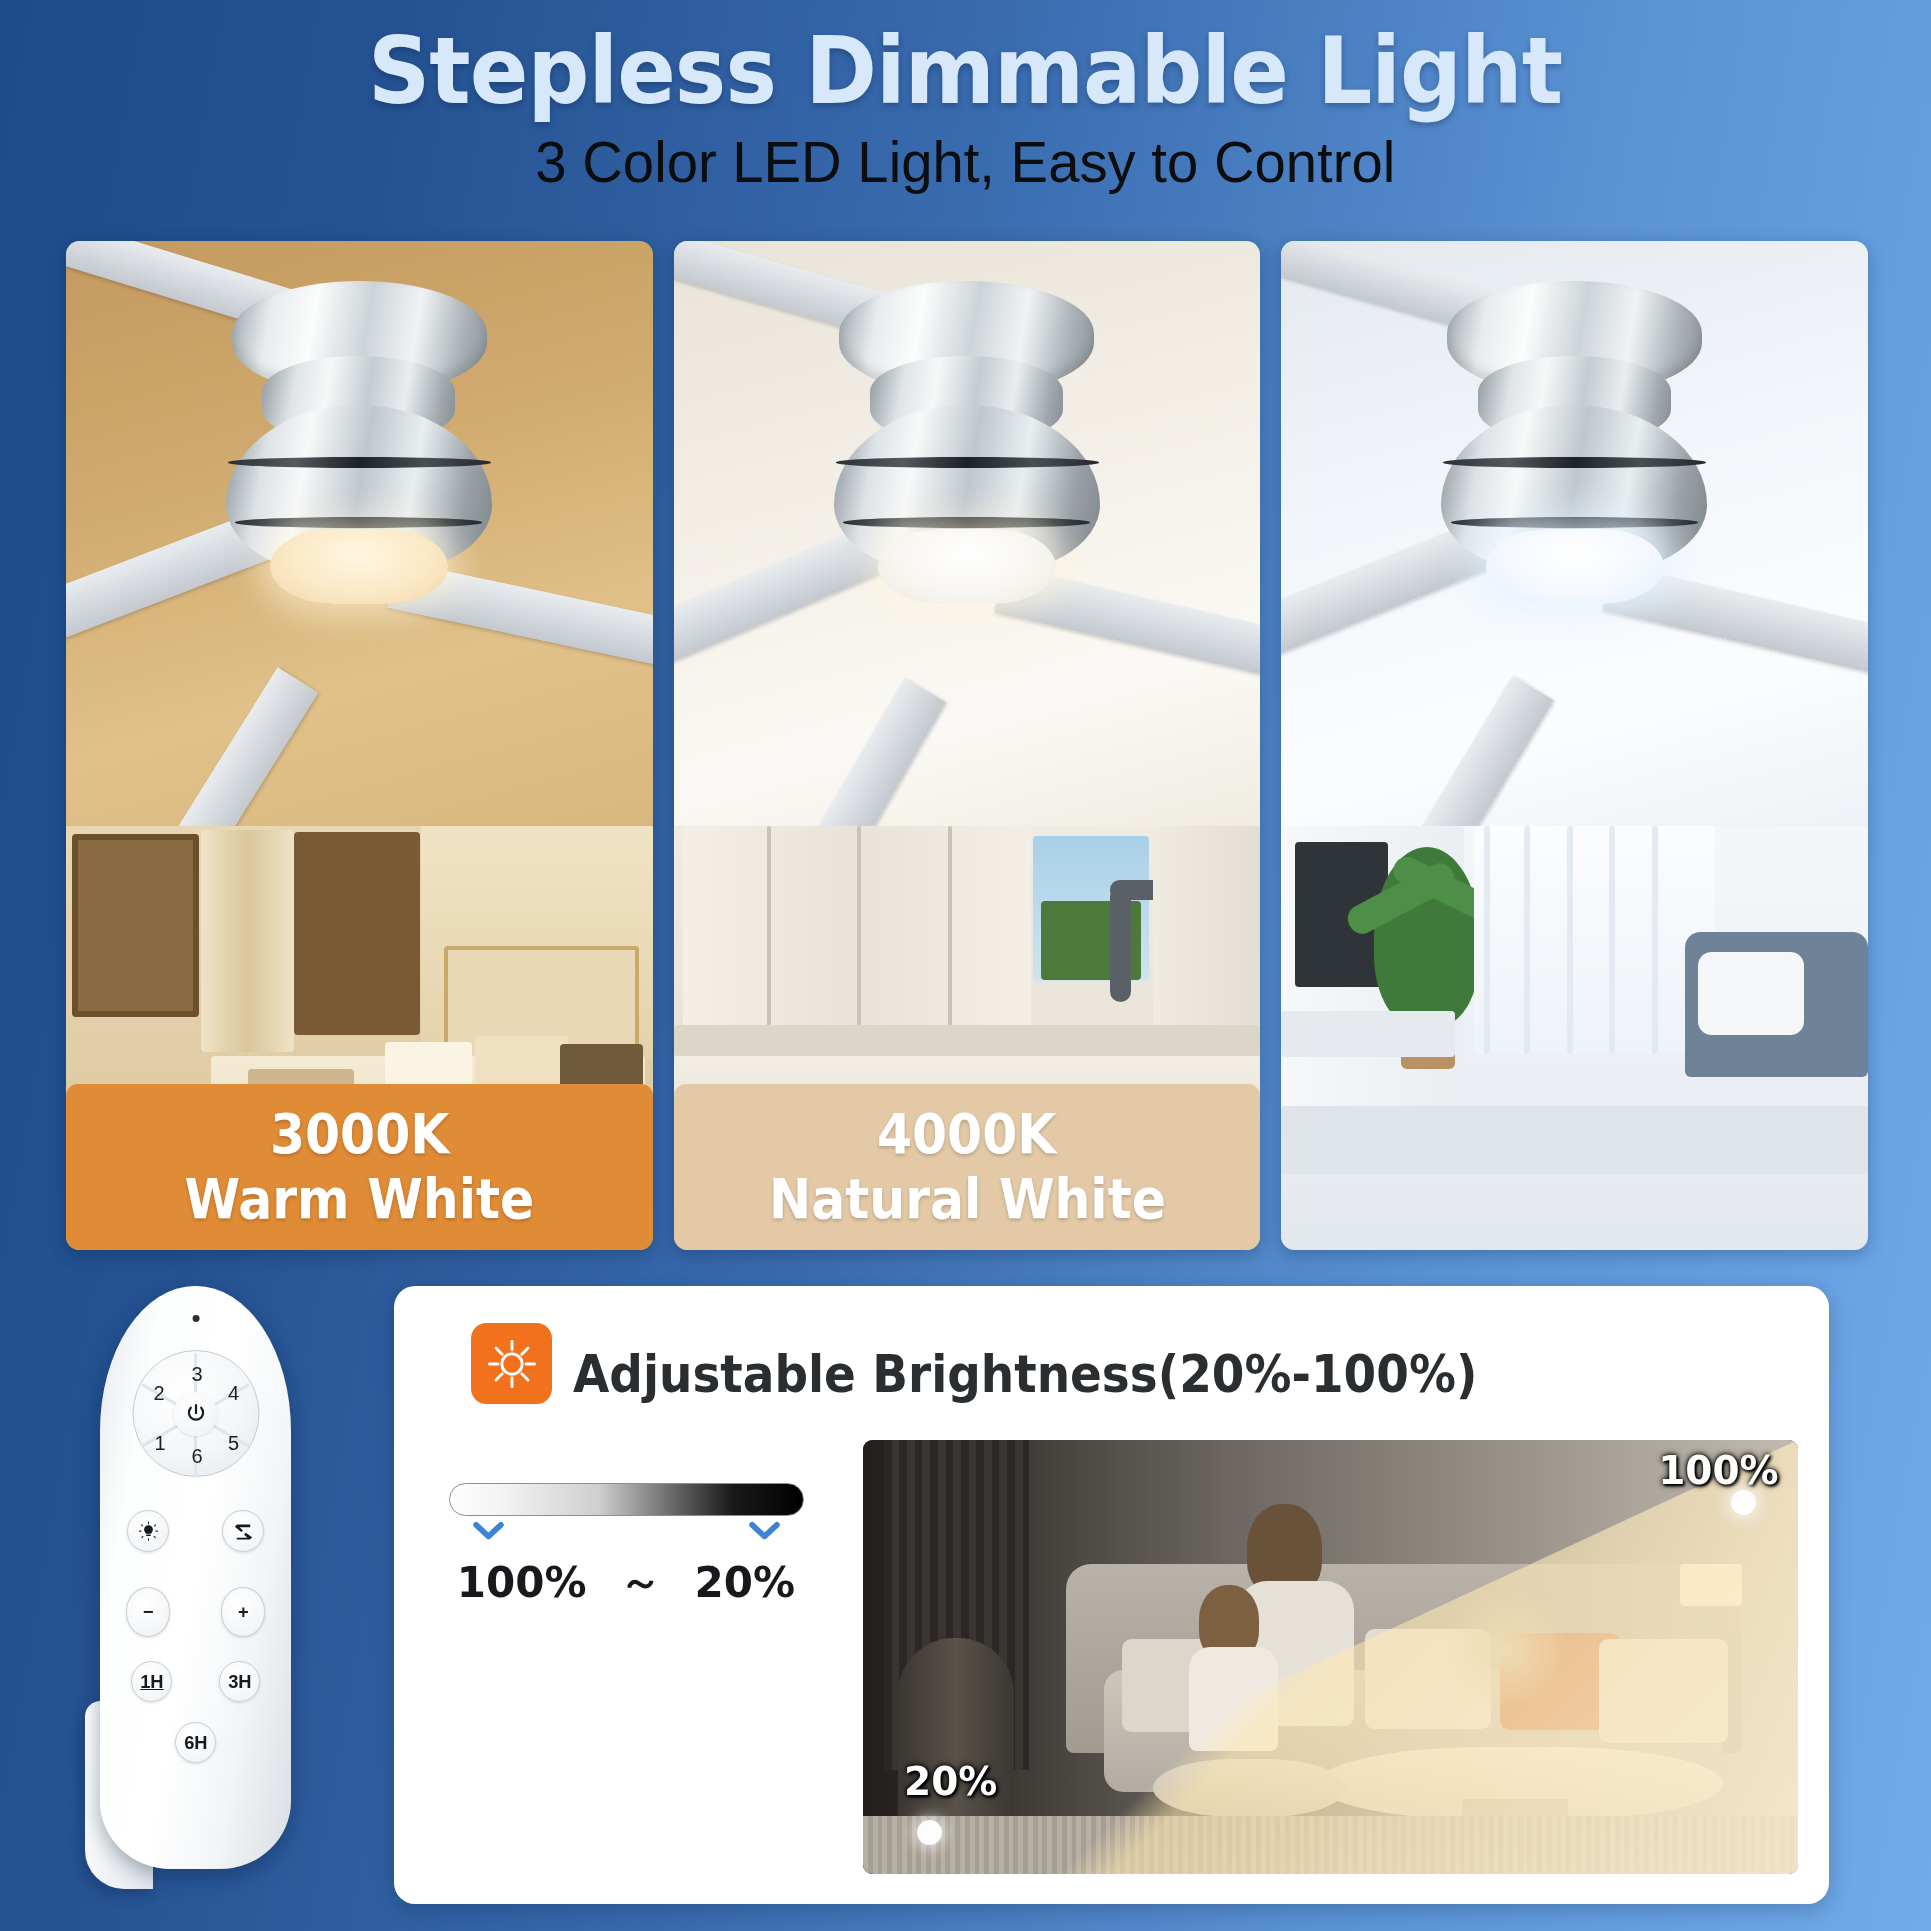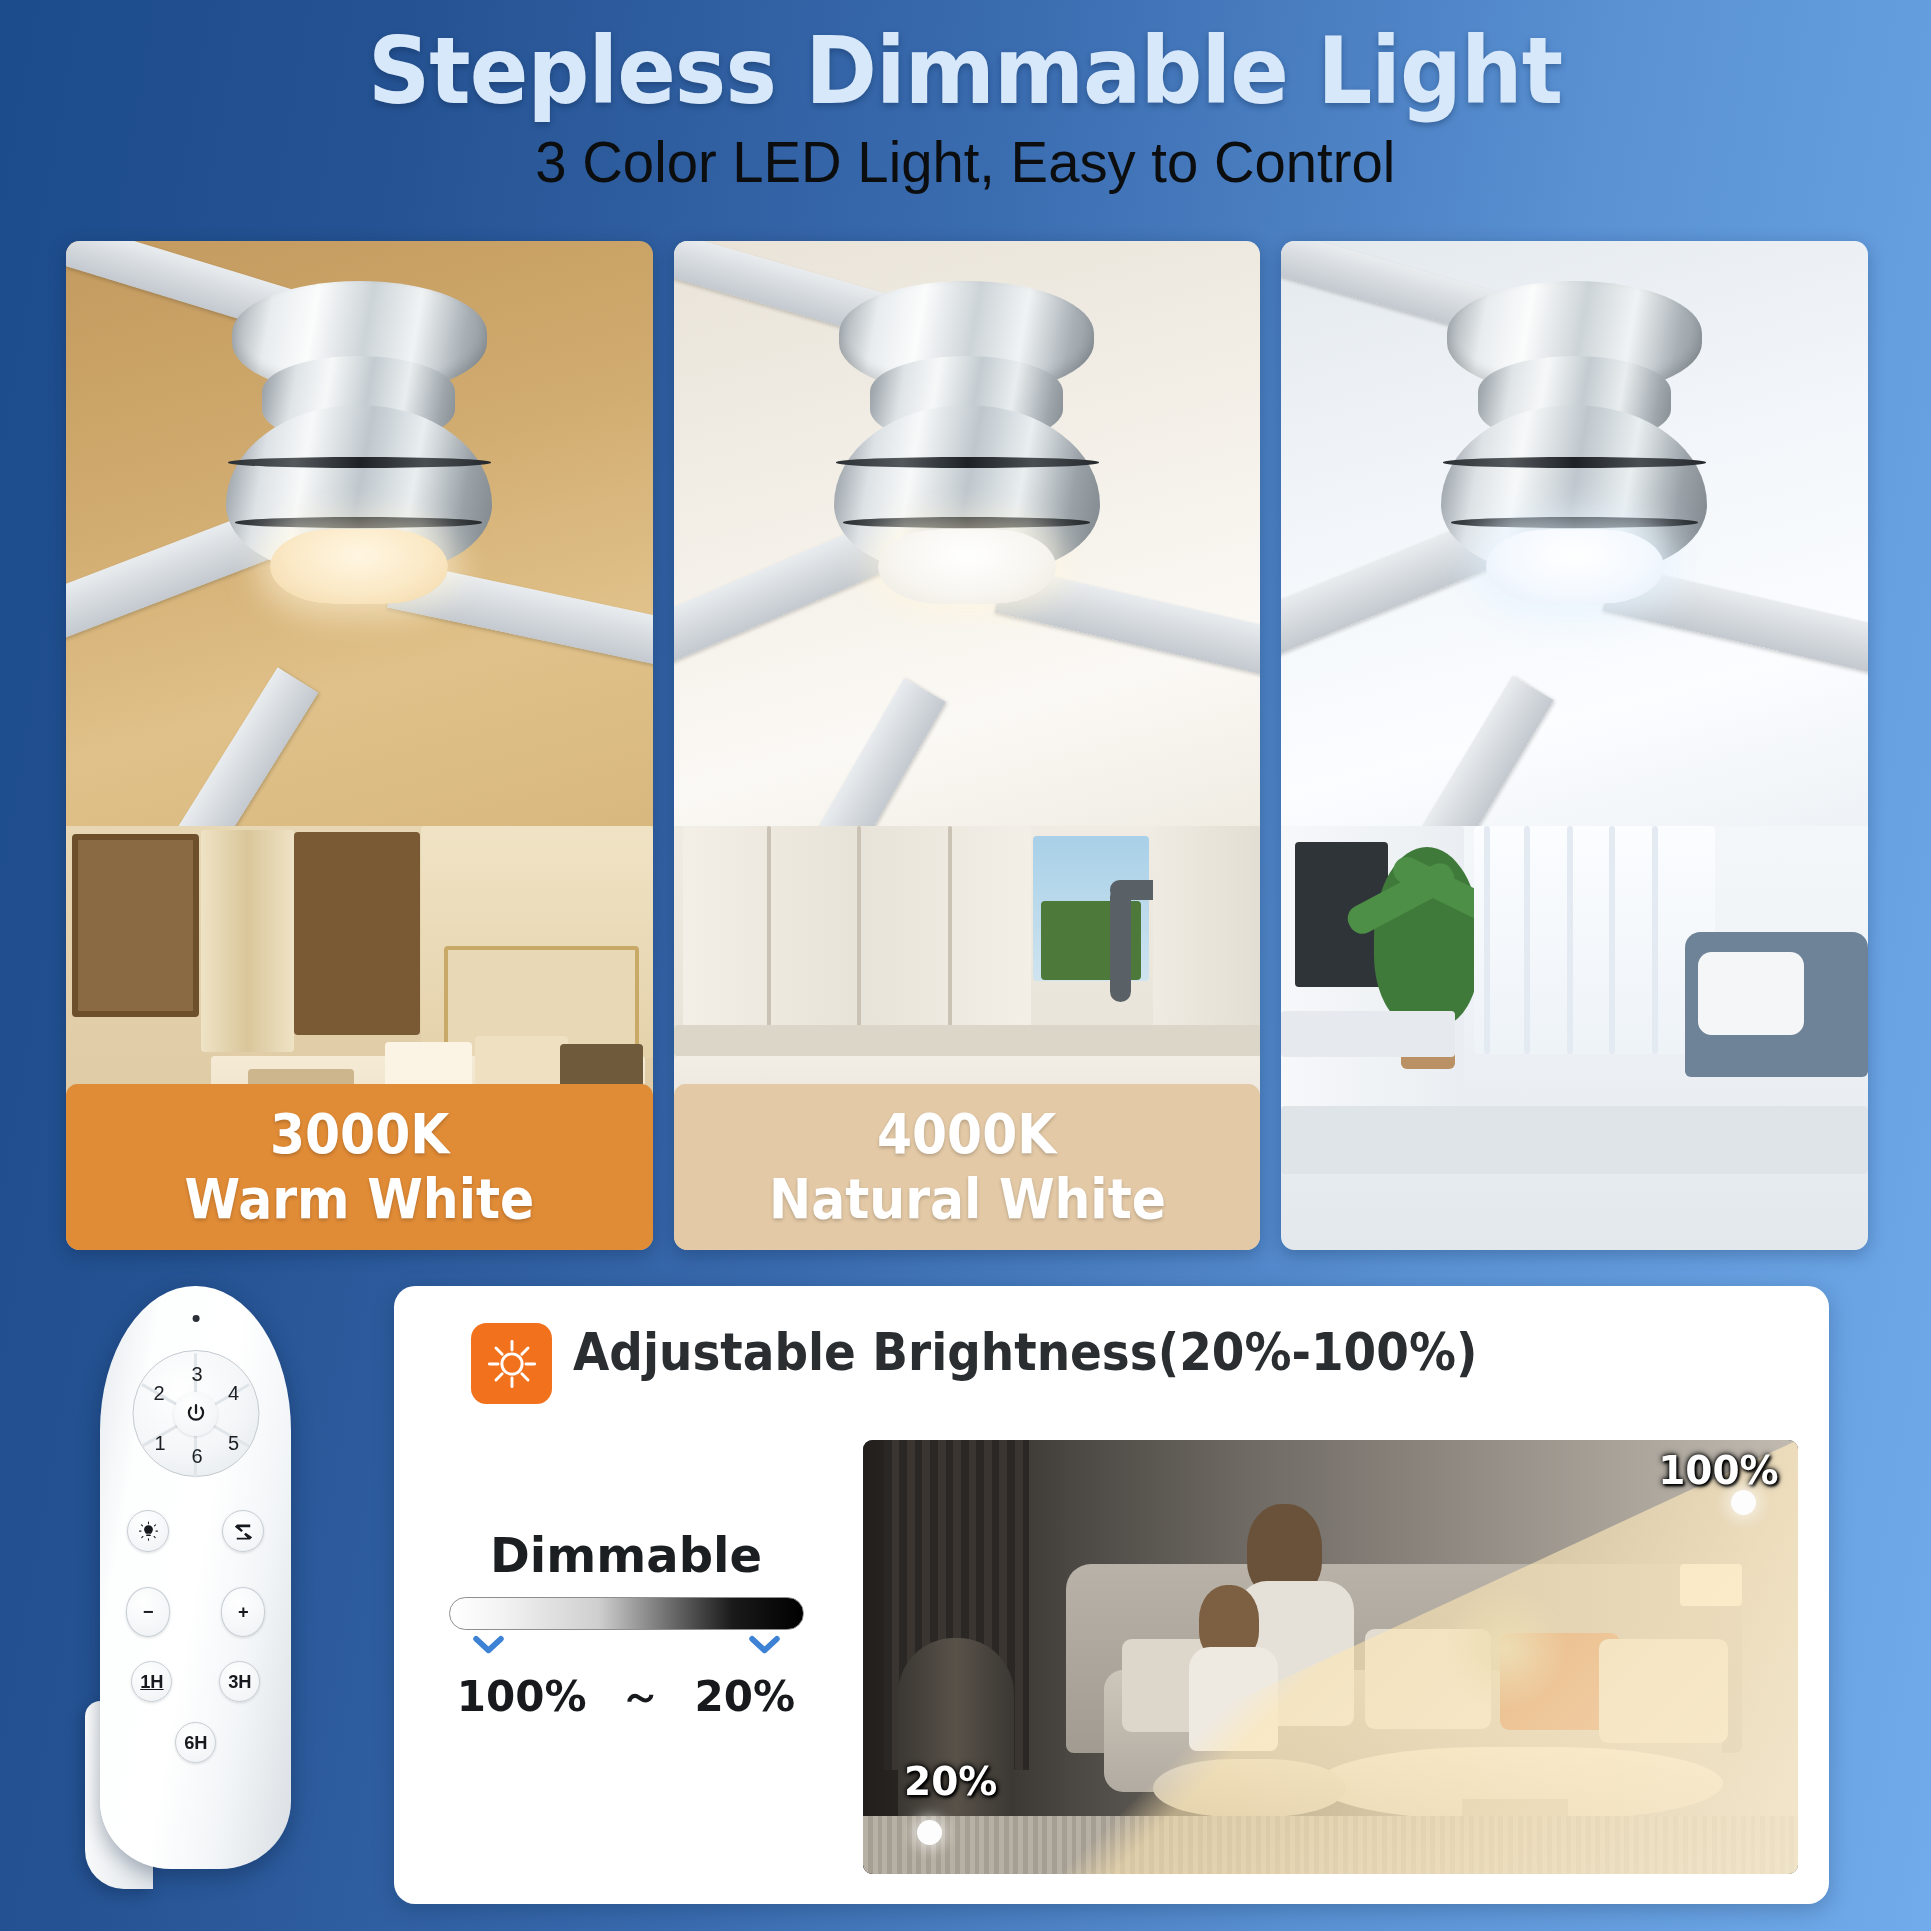--- a/index.html
+++ b/index.html
@@ -113,21 +113,21 @@
           font-size: 18.3px; font-weight: 600; color: #16191d; font-family: "Liberation Sans", sans-serif;
           box-shadow: 0 1px 2.9px rgba(0,0,0,0.13); }
   .rbtn.oval { width: 44px; height: 50px; border-radius: 23px/25px; }
   .rbtn.circ { width: 42px; height: 42px; border-radius: 50%; }
   .rbtn.circ.sm{ width: 41px; height: 41px; }
 
   
   #card { position: absolute; left: 394px; top: 1286px; width: 1435px; height: 618px;
           background: #ffffff; border-radius: 21px;
           box-shadow: 0 5.8px 21px rgba(8,30,60,0.25); }
-  #card-header { position: absolute; left: 37px; top: 37px; display: flex; align-items: flex-start; gap: 21px; padding-left: 40px; }
+  #card-header { position: absolute; left: 37px; top: 37px; display: flex; align-items: flex-end; gap: 21px; padding-left: 40px; }
   #sun-badge { width: 81px; height: 81px; border-radius: 15.4px; background: #f2711c;
                display: flex; align-items: center; justify-content: center; flex: none; }
   #card-title { font-size: 51px; font-weight: bold; color: #2b2e31; white-space: nowrap;
                 font-family: "DejaVu Sans", sans-serif; transform: scaleX(0.92); transform-origin: left center; }
 
   #lm-col { position: absolute; left: 29px; top: 183px; width: 406px; text-align: center; }
   #lumens { font-size: 85px; font-weight: bold; color: #1c1f22; letter-spacing: -1px;
             font-family: "DejaVu Sans", sans-serif; }
   #dimmable-word { font-size: 48px; font-weight: bold; color: #1c1f22; margin-top: 58px;
                    font-family: "DejaVu Sans", sans-serif; }
@@ -344,21 +344,20 @@
             <path d="M38.2 38.2l6.4 6.4"></path>
           <path d="M44.6 11.4l-6.4 6.4"></path>
             <path d="M17.8 38.2l-6.4 6.4"></path>
         </g>
       </svg>
     </div>
     <div id="card-title">Adjustable Brightness(20%-100%)</div>
   </div>
 
   <div id="lm-col">
-    <div id="dimmable-word">Dimmable</div>
     <div id="grad-bar"></div>
     <div id="chev-row">
       <span class="chev" style="left:23px; top:0;">
         <svg width="33" height="21" viewBox="0 0 34 22">
             <path d="M4 4 L17 16 L30 4" fill="none" stroke="#3d82d4" stroke-width="6" stroke-linecap="round" stroke-linejoin="round"></path>
           </svg>
       </span>
       <span class="chev" style="right:23px; top:0;">
         <svg width="33" height="21" viewBox="0 0 34 22">
             <path d="M4 4 L17 16 L30 4" fill="none" stroke="#3d82d4" stroke-width="6" stroke-linecap="round" stroke-linejoin="round"></path>

